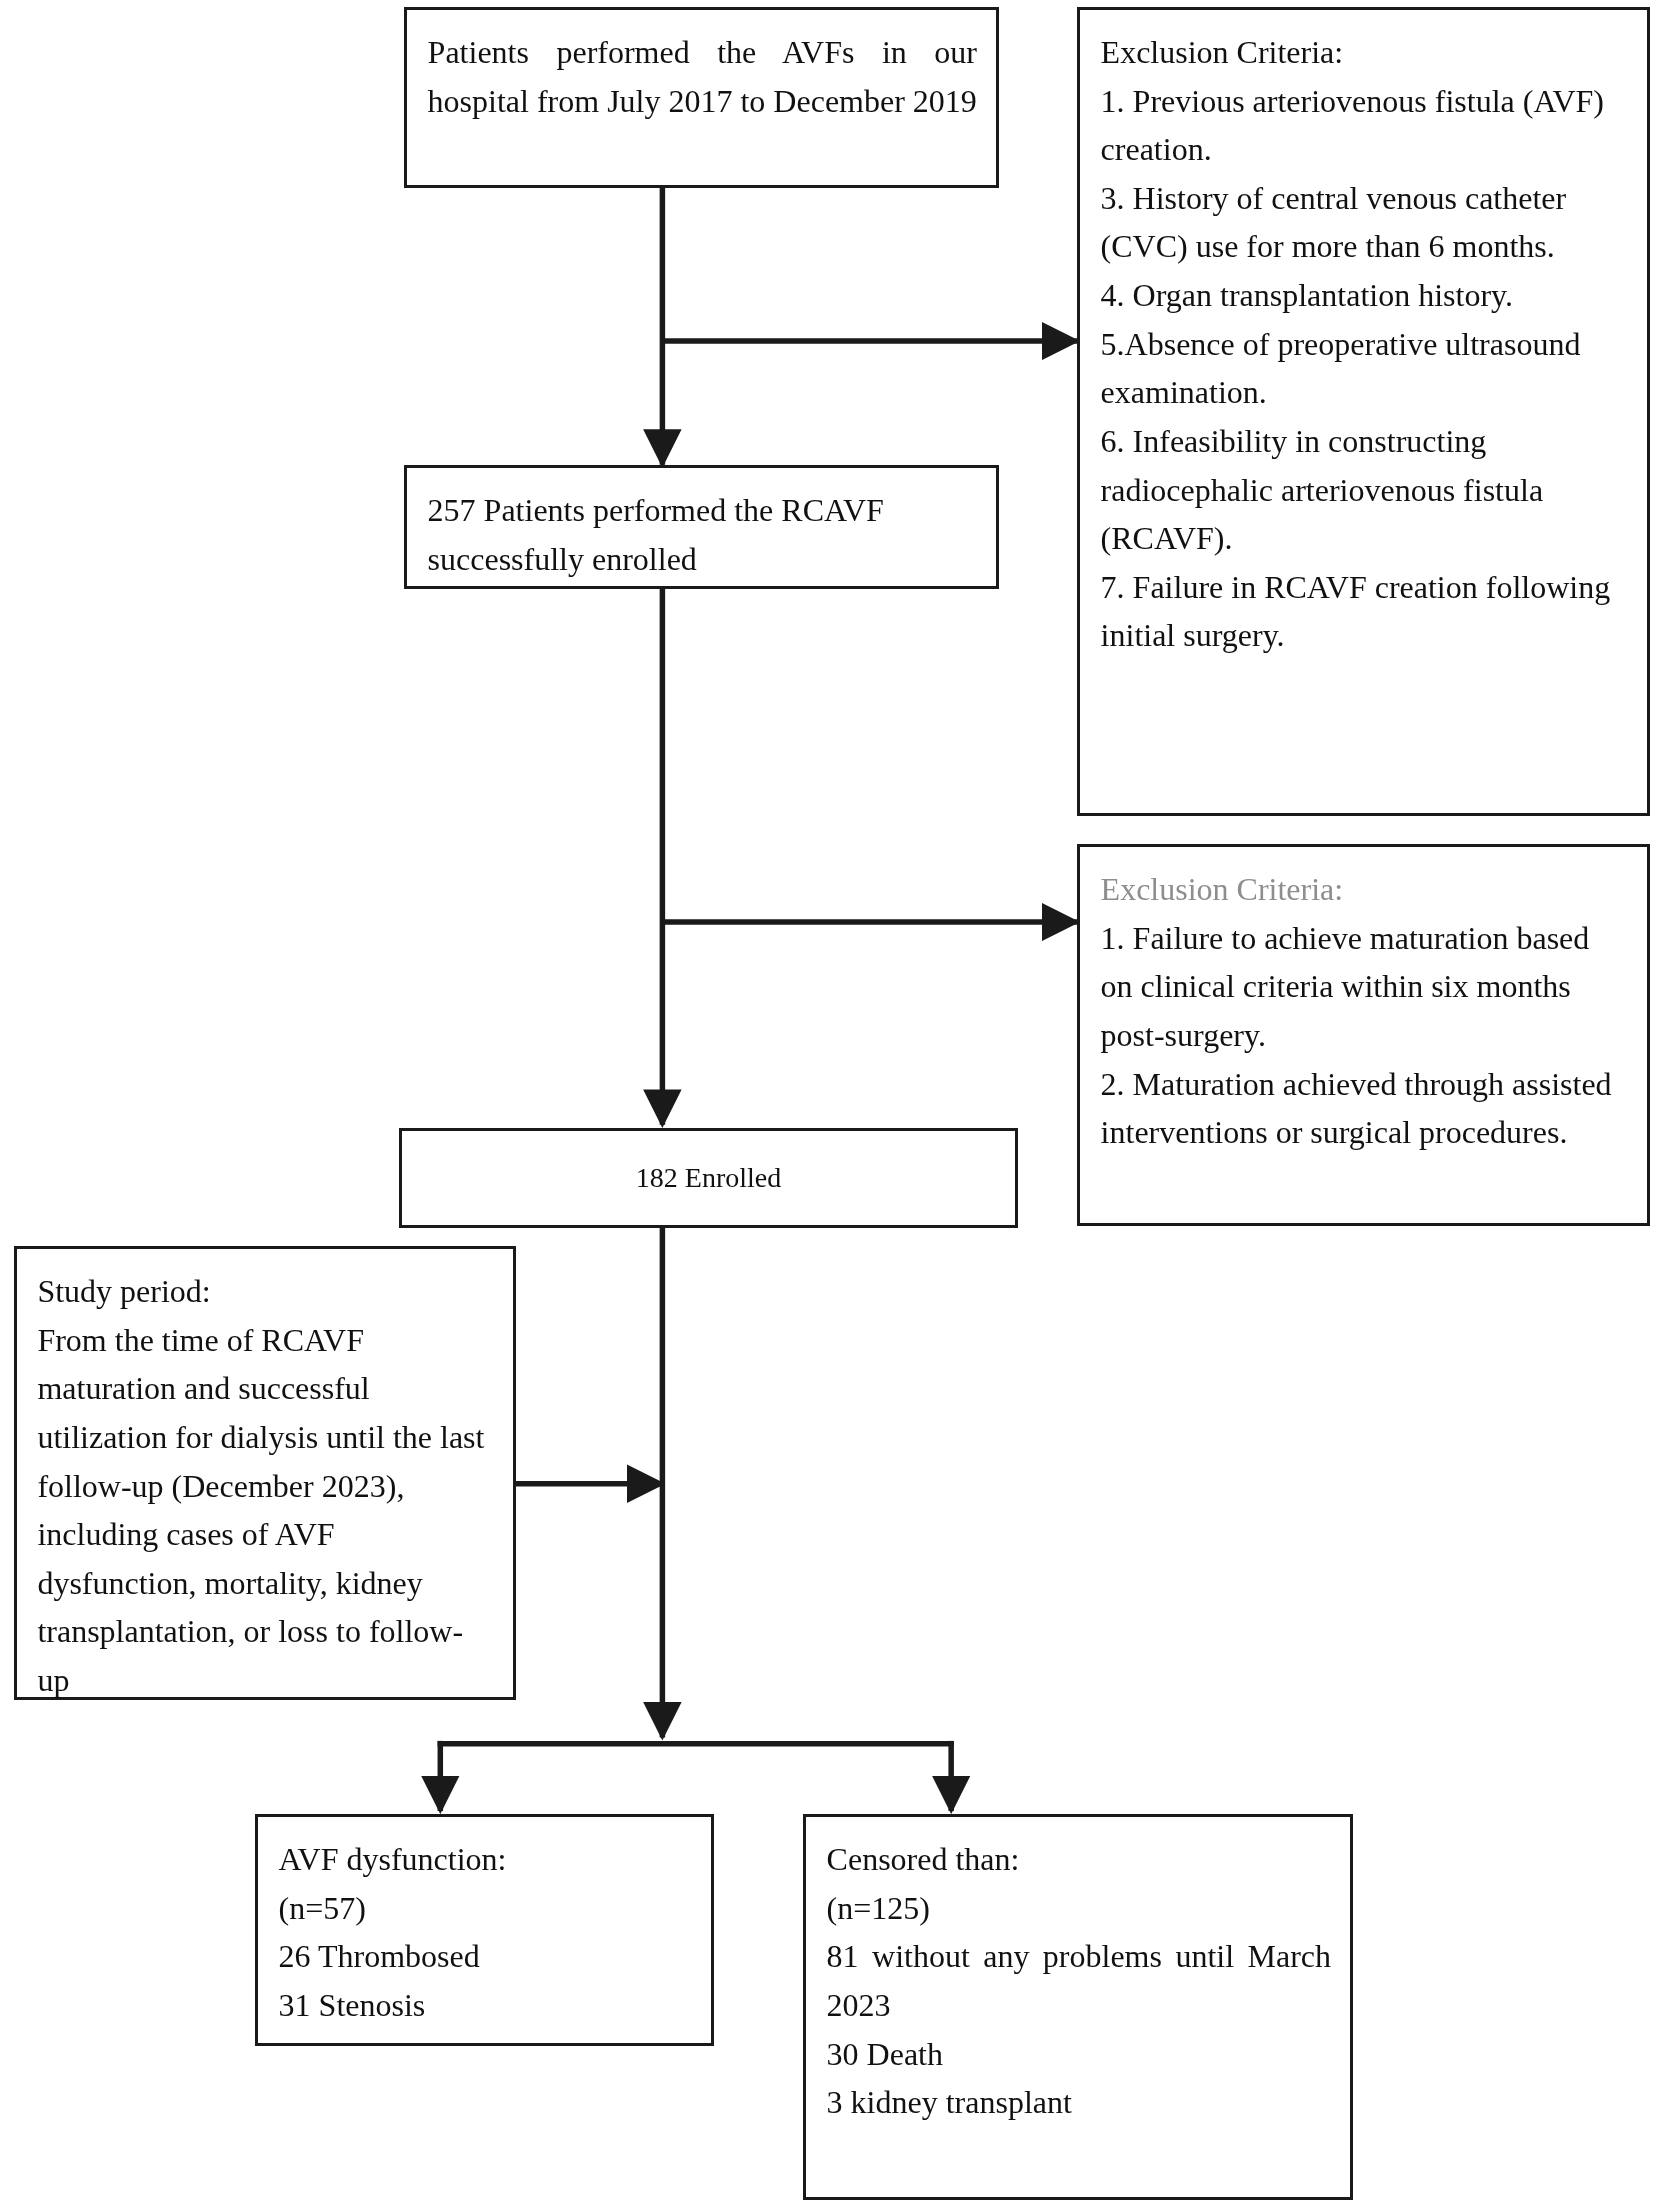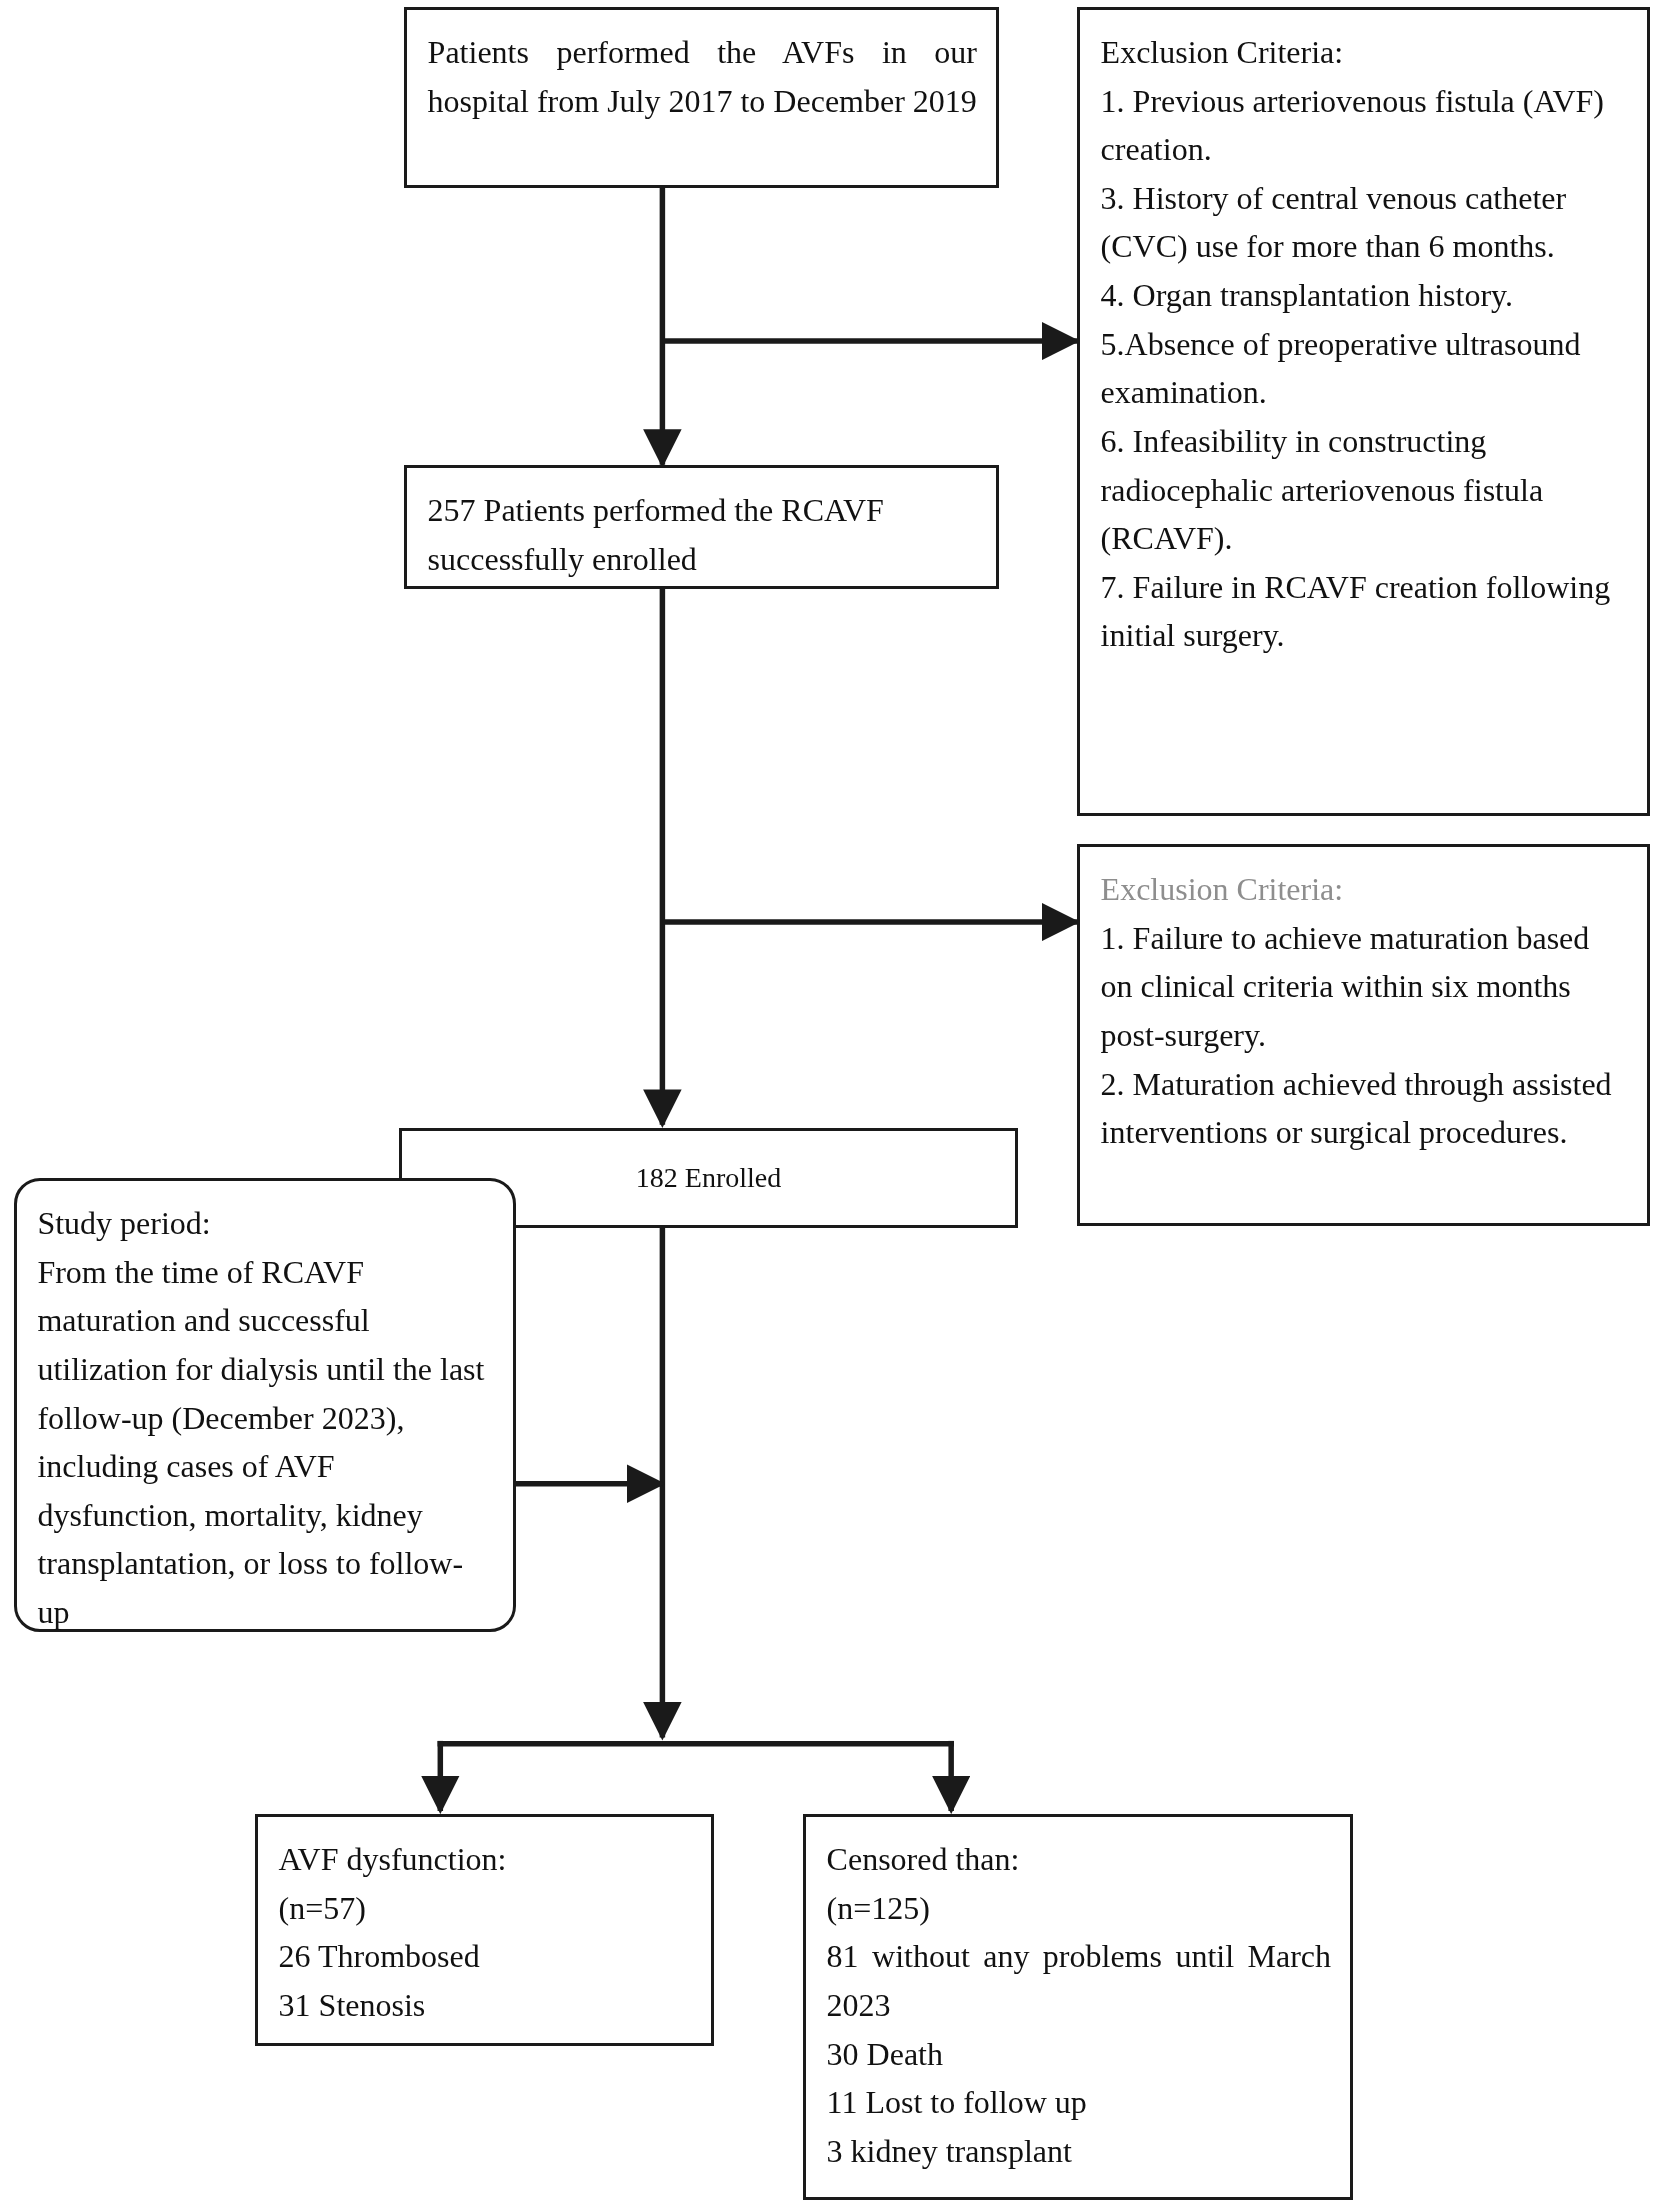--- a/index.html
+++ b/index.html
@@ -108,21 +108,21 @@
       <span class="ln muted">Exclusion Criteria:</span>
       <span class="ln">1.  Failure to achieve maturation based on clinical criteria within six months post-surgery.</span>
       <span class="ln">2.  Maturation achieved through assisted interventions or surgical procedures.</span>
     </div>
   </div>
 
   <div class="node" style="left:399px; top:1128px; width:619px; height:100px;">
     <div class="center-text">182 Enrolled</div>
   </div>
 
-  <div class="node" style="left:13.8px; top:1178px; width:502px; height:454px;border-radius:26px;">
+  <div class="node" style="left:13.8px; top:1246px; width:502px; height:454px;">
     <div class="pad">
       <span class="ln">Study period:</span>
       <span class="ln">From the time of RCAVF maturation and successful utilization for dialysis until the last follow-up (December 2023), including cases of AVF dysfunction, mortality, kidney transplantation, or loss to follow-up</span>
     </div>
   </div>
 
   <div class="node" style="left:228px; top:1814px; width:459px; height:232px;margin-left:27px;">
     <div class="pad">
       <span class="ln">AVF dysfunction:</span>
       <span class="ln">(n=57)</span>
@@ -130,19 +130,18 @@
       <span class="ln">31 Stenosis</span>
     </div>
   </div>
 
   <div class="node" style="left:803px; top:1814px; width:550px; height:386px;">
     <div class="pad">
       <span class="ln">Censored than:</span>
       <span class="ln">(n=125)</span>
       <span class="ln just">81 without any problems until March 2023</span>
       <span class="ln">30 Death</span>
-      <span class="ln">11 Lost to follow up</span>
       <span class="ln">3 kidney transplant</span>
     </div>
   </div>
 
 </div>
 
 
 </body></html>

